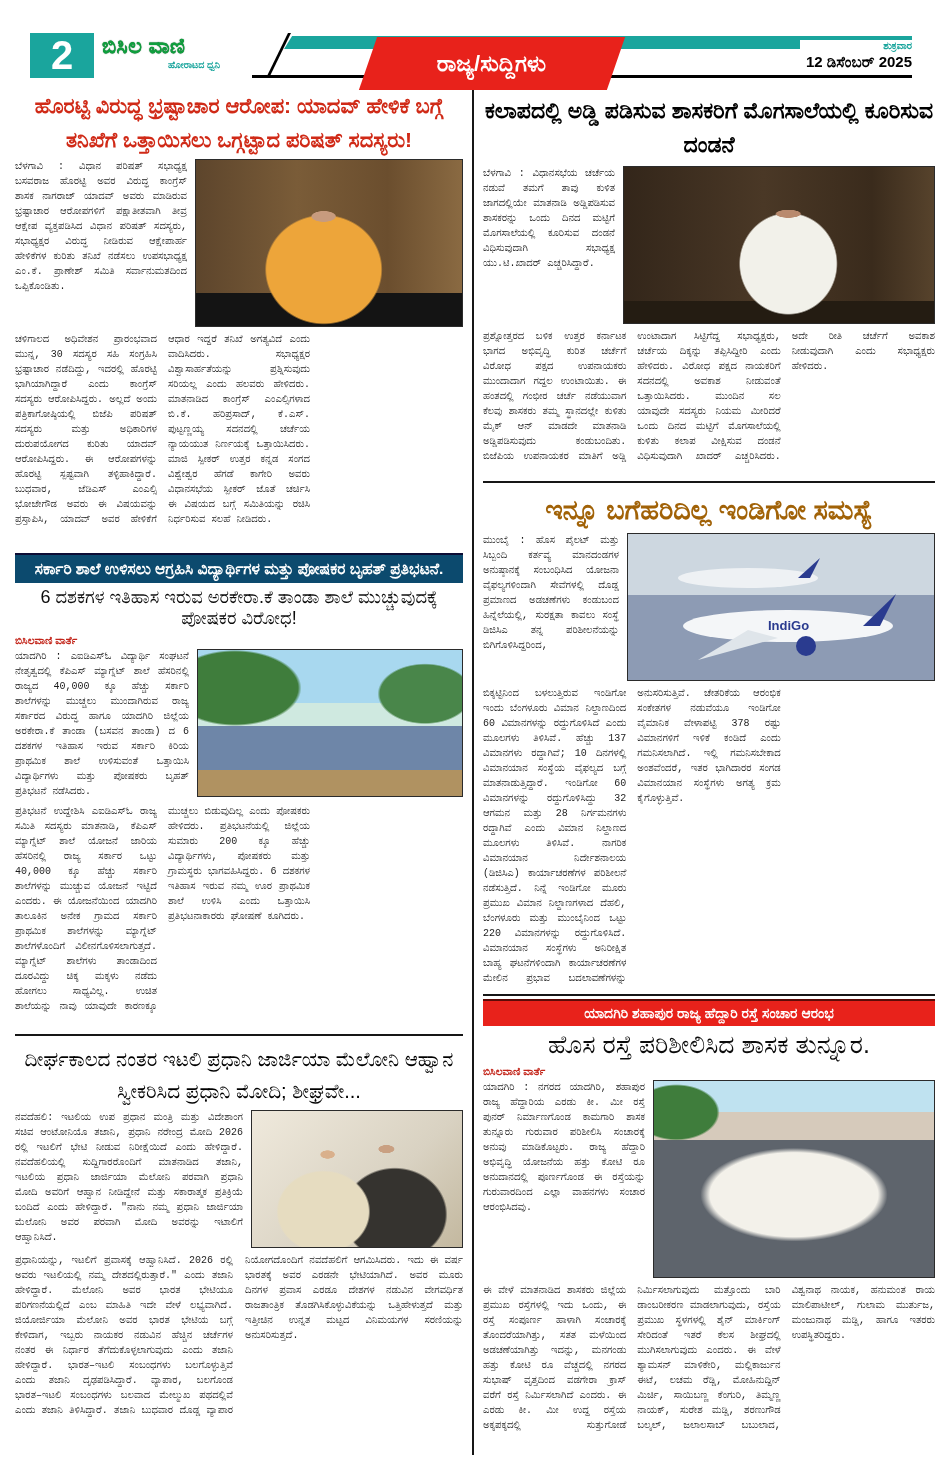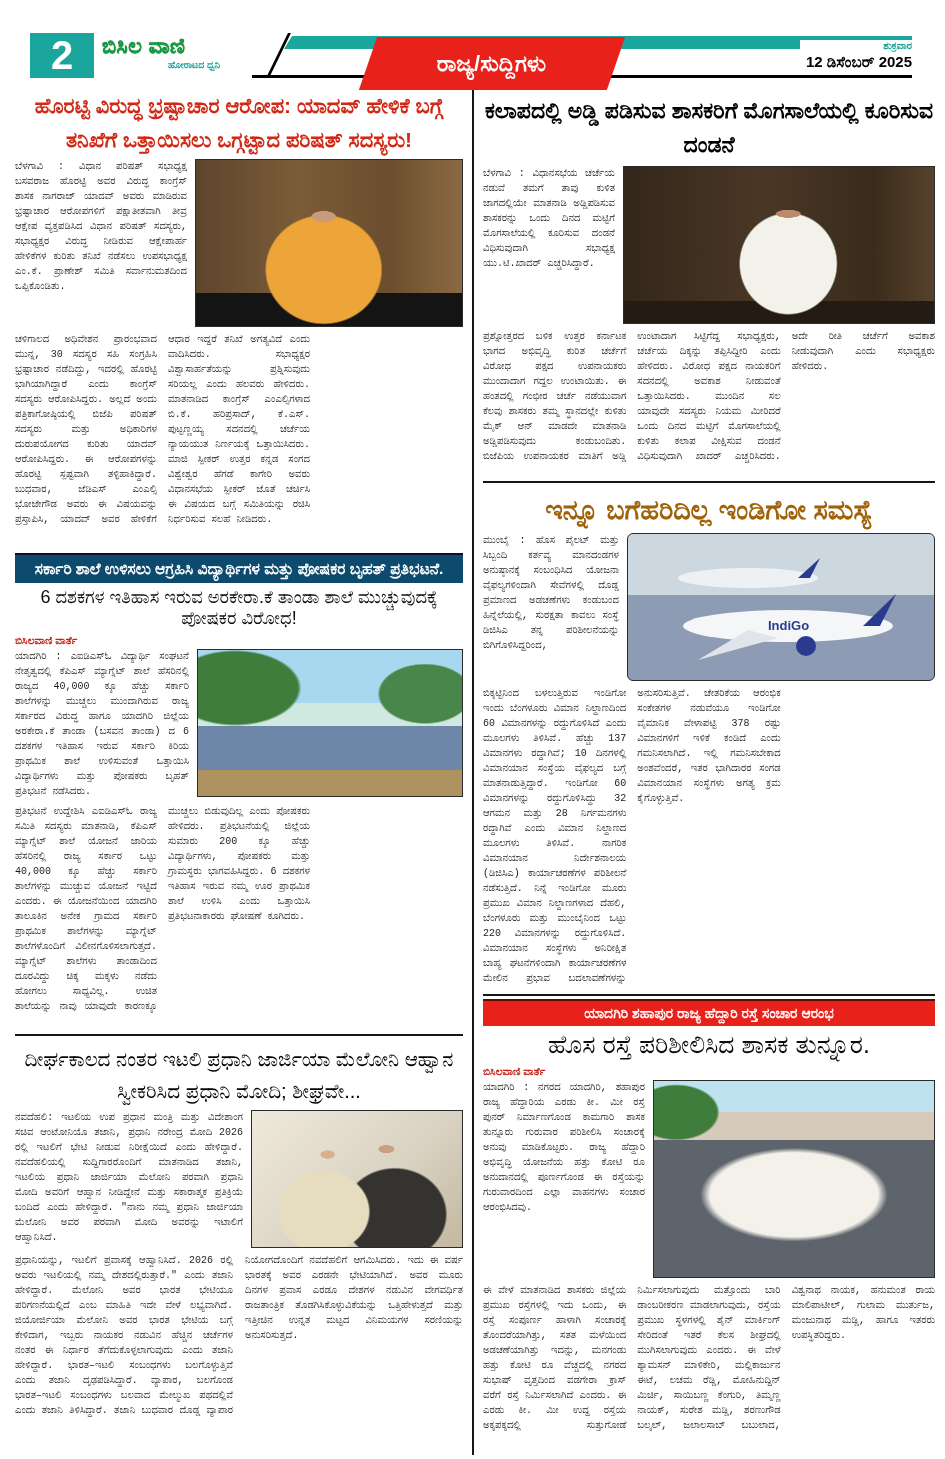--- a/index.html
+++ b/index.html
@@ -59,21 +59,21 @@
       linear-gradient(90deg, #5d452c, #7a5c38 38%, #6b4e2e 72%, #8a6a42);}
   .ph-khader{width:312px;height:158px;background-image:
       radial-gradient(closest-side at 53% 30%, #b98a6e 0 8%, transparent 9%),
       radial-gradient(ellipse 52px 54px at 53% 62%, #f2f1ea 0 92%, transparent 95%),
       linear-gradient(0deg, #241c12 0 14%, transparent 14%),
       linear-gradient(90deg, #33261a, #4a3826 45%, #3a2b1c 80%, #57432c);}
   .ph-protest{width:266px;height:148px;background-image:
       radial-gradient(ellipse 70px 40px at 14% 26%, #3f7d3c 0 90%, transparent 95%),
       radial-gradient(ellipse 50px 32px at 86% 30%, #49864a 0 90%, transparent 95%),
       linear-gradient(180deg, #a8d8ef 0 36%, #cfe9e0 36% 52%, #6e86a8 52% 82%, #b09261 82% 100%);}
-  .ph-indigo{width:308px;height:148px;background:linear-gradient(180deg,#cdd7e0 0 42%, #8d9bb4 42% 100%);border-radius:6px;}
+  .ph-indigo{width:308px;height:148px;background:linear-gradient(180deg,#cdd7e0 0 42%, #8d9bb4 42% 100%);}
   .ph-selfie{width:212px;height:138px;background-image:
       radial-gradient(closest-side at 36% 32%, #d9b08c 0 9%, transparent 10%),
       radial-gradient(closest-side at 64% 28%, #c9a082 0 10%, transparent 11%),
       radial-gradient(ellipse 50px 44px at 34% 74%, #e6dcc0 0 90%, transparent 94%),
       radial-gradient(ellipse 56px 50px at 68% 76%, #35332f 0 90%, transparent 94%),
       linear-gradient(135deg, #efe9dc, #d9d2c2 60%, #c3b89f);}
   .ph-road{width:282px;height:198px;background-image:
       radial-gradient(ellipse 46px 30px at 8% 16%, #3f7d3c 0 88%, transparent 94%),
       radial-gradient(ellipse 120px 60px at 50% 58%, #f3f1ea 0 70%, transparent 78%),
       linear-gradient(180deg, #bfe2f0 0 16%, #d6cabb 16% 30%, #5e646c 30% 100%);}

